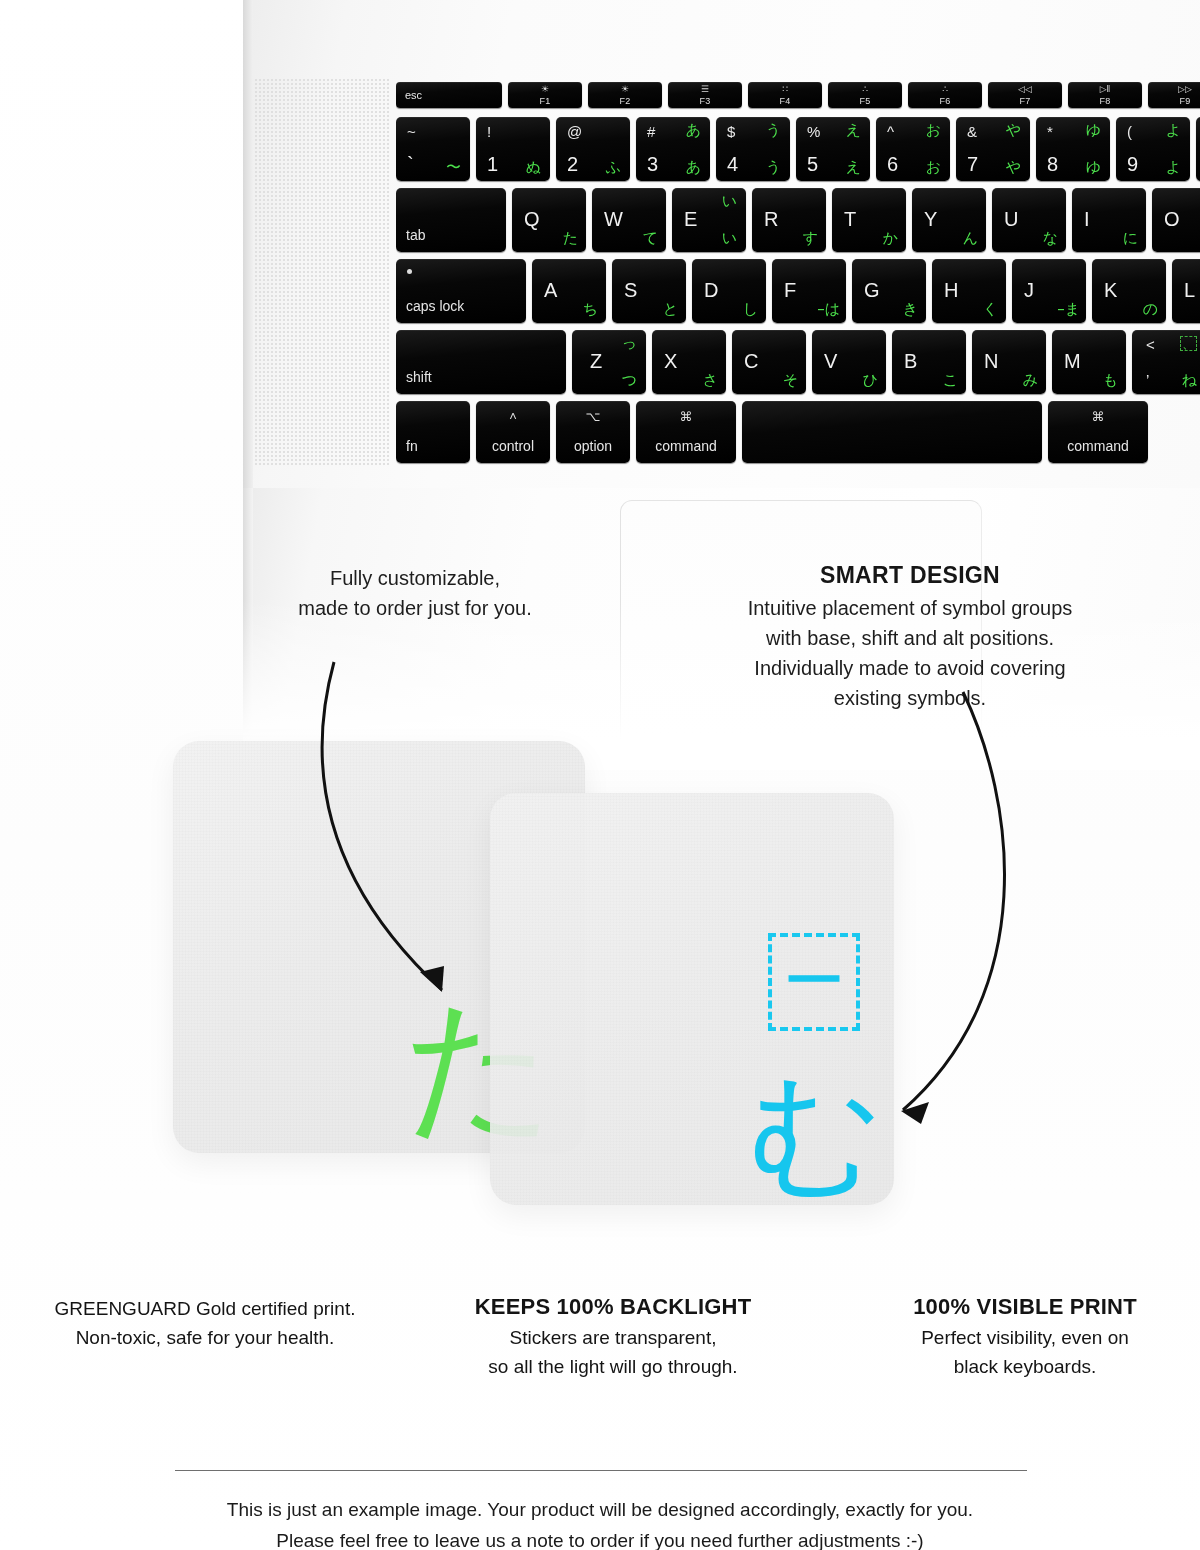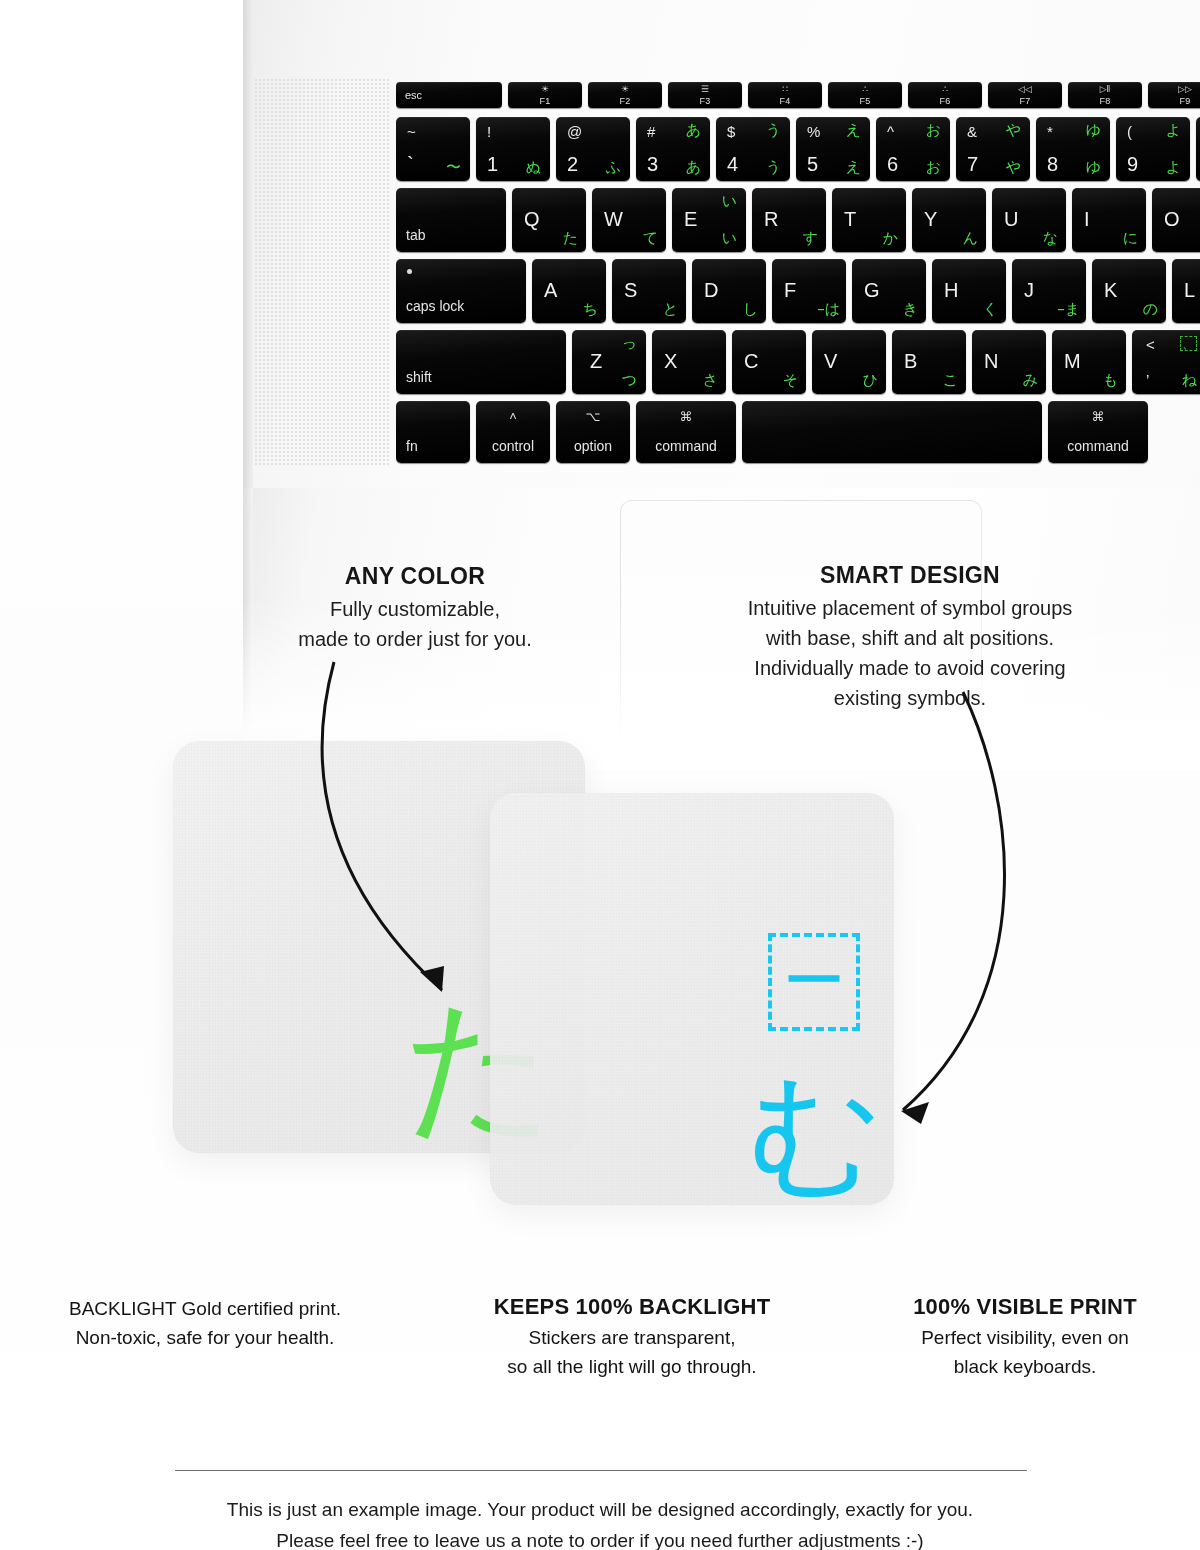--- a/index.html
+++ b/index.html
@@ -263,21 +263,21 @@
     font-weight: 400;
     color: #1d1d1d;
   }
   #feat-any-color { left: 255px; top: 563px; width: 320px; }
   #feat-smart     { left: 690px; top: 562px; width: 440px; }
 
   .feat-bot { position: absolute; text-align: center; color: #141414; }
   .feat-bot h3 { margin: 0 0 3px 0; font-size: 22px; font-weight: bold; letter-spacing: .2px; }
   .feat-bot p  { margin: 0; font-size: 19px; line-height: 29px; }
   #feat-safe    { left: 0px;   top: 1294px; width: 410px; }
-  #feat-back    { left: 432px; top: 1294px; width: 400px; text-align: center; }
+  #feat-back    { left: 413px; top: 1294px; width: 400px; text-align: center; }
   #feat-visible { left: 850px; top: 1294px; width: 350px; }
 
   
   .sticker {
     position: absolute;
     border-radius: 26px;
     background:
       repeating-linear-gradient(0deg, rgba(0,0,0,.012) 0 1px, transparent 1px 3px),
       repeating-linear-gradient(90deg, rgba(0,0,0,.012) 0 1px, transparent 1px 3px),
       linear-gradient(145deg, #f2f2f2 0%, #ececec 45%, #e8e8e8 100%);
@@ -621,21 +621,20 @@
         <div class="key" style="width:100px">
           <span class="k-mod-sym">⌘</span>
           <span class="k-mod-lbl ctr">command</span>
         </div>
       </div>
 
     </div>
   </div>
 
   <div class="feat" id="feat-any-color">
-    <h3>ANY COLOR</h3>
     <p>Fully customizable,</p>
     <p>made to order just for you.</p>
   </div>
 
   <div class="feat" id="feat-smart">
     <h3>SMART DESIGN</h3>
     <p>Intuitive placement of symbol groups</p>
     <p>with base, shift and alt positions.</p>
     <p>Individually made to avoid covering</p>
     <p>existing symbols.</p>
@@ -654,21 +653,21 @@
     <path d="M 34 2 C 10 90, 12 210, 142 330" stroke="#111" stroke-width="3" fill="none"></path>
     <path d="M 142 332 L 120 312 L 144 306 Z" fill="#111"></path>
   </svg>
 
   <svg class="arrow-svg" id="arrow-smart" width="200" height="440" viewBox="0 0 200 440">
     <path d="M 108 2 C 160 110, 185 300, 48 420" stroke="#111" stroke-width="3" fill="none"></path>
     <path d="M 46 421 L 74 412 L 66 434 Z" fill="#111"></path>
   </svg>
 
   <div class="feat-bot" id="feat-safe">
-    <p>BACKLIGHT Gold certified print.</p>
+    <p>GREENGUARD Gold certified print.</p>
     <p>Non-toxic, safe for your health.</p>
   </div>
 
   <div class="feat-bot" id="feat-back">
     <h3>KEEPS 100% BACKLIGHT</h3>
     <p>Stickers are transparent,</p>
     <p>so all the light will go through.</p>
   </div>
 
   <div class="feat-bot" id="feat-visible">

